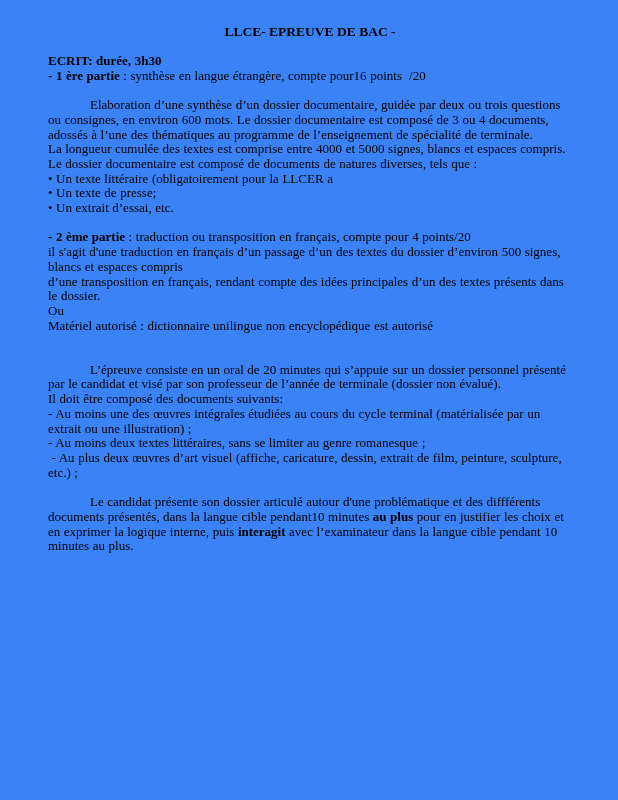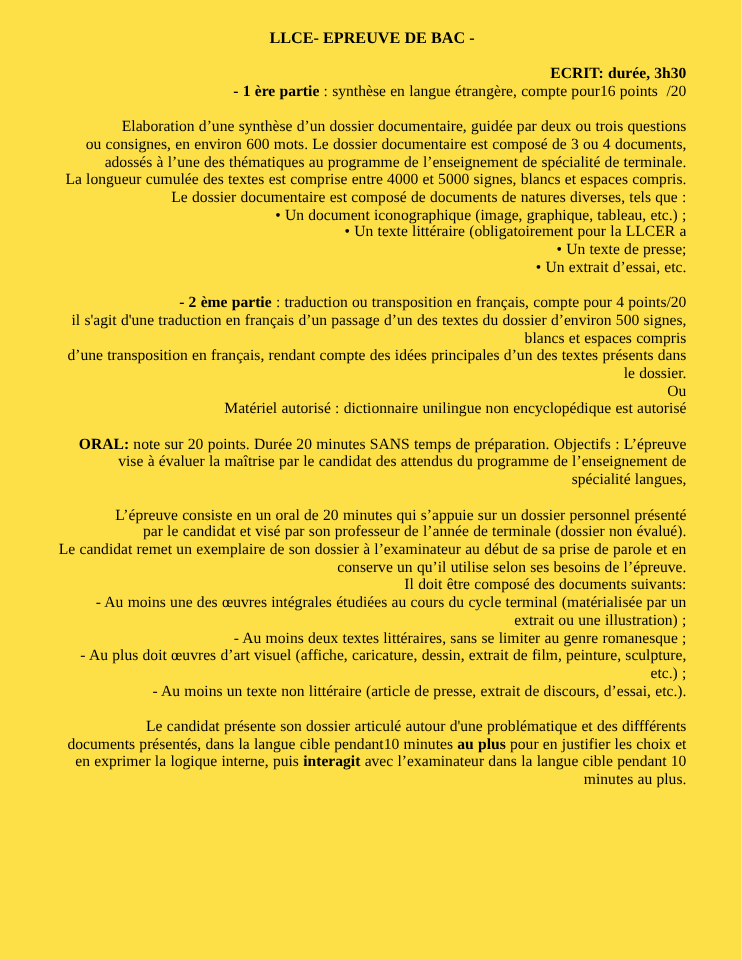--- a/index.html
+++ b/index.html
@@ -12,36 +12,35 @@
     height: 800px;
     overflow: hidden;
     font-family: "Liberation Serif", serif;
     color: #000000;
   }
   .page {
     box-sizing: border-box;
     width: 618px;
     height: 800px;
     padding: 24px 46px 0 48px;
-    background: #fde047;
+    background: #3b82f6;
   }
   .doc-title {
     font-size: 13.5px;
     line-height: 15px;
     font-weight: bold;
     text-align: center;
     margin: 0 0 15px 0;
   }
   .line {
     margin: 0;
     font-size: 13px;
     line-height: 14.7px;
     white-space: pre-wrap;
     word-spacing: 0.3px;
-    text-align: right;
   }
   .line.indent {
     text-indent: 42px;
   }
   .line.blank {
     min-height: 14.7px;
   }
   .line b { font-weight: bold; }
 </style>
 </head>
@@ -49,36 +48,32 @@
 
 <div class="page">
   <h1 class="doc-title">LLCE- EPREUVE DE BAC -</h1>
   <div>
       <p class="line"><b>ECRIT: durée, 3h30</b></p>
       <p class="line"><b>- 1 ère partie</b><span> : synthèse en langue étrangère, compte pour16 points  /20</span></p>
       <p class="line blank">&nbsp;</p>
       <p class="line indent"><span>Elaboration d’une synthèse d’un dossier documentaire, guidée par deux ou trois questions ou consignes, en environ 600 mots. Le dossier documentaire est composé de 3 ou 4 documents, adossés à l’une des thématiques au programme de l’enseignement de spécialité de terminale.</span></p>
       <p class="line"><span>La longueur cumulée des textes est comprise entre 4000 et 5000 signes, blancs et espaces compris.</span></p>
       <p class="line"><span>Le dossier documentaire est composé de documents de natures diverses, tels que :</span></p>
-      <p class="line"><span>• Un document iconographique (image, graphique, tableau, etc.) ;</span></p>
       <p class="line"><span>• Un texte littéraire (obligatoirement pour la LLCER a</span></p>
       <p class="line"><span>• Un texte de presse;</span></p>
       <p class="line"><span>• Un extrait d’essai, etc.</span></p>
       <p class="line blank">&nbsp;</p>
       <p class="line"><b>- 2 ème partie</b><span> : traduction ou transposition en français, compte pour 4 points/20</span></p>
       <p class="line"><span>il s'agit d'une traduction en français d’un passage d’un des textes du dossier d’environ 500 signes, blancs et espaces compris</span></p>
       <p class="line"><span>d’une transposition en français, rendant compte des idées principales d’un des textes présents dans le dossier.</span></p>
       <p class="line"><span>Ou</span></p>
       <p class="line"><span>Matériel autorisé : dictionnaire unilingue non encyclopédique est autorisé</span></p>
       <p class="line blank">&nbsp;</p>
-      <p class="line"><b>ORAL:</b><span> note sur 20 points. Durée 20 minutes SANS temps de préparation. Objectifs : L’épreuve vise à évaluer la maîtrise par le candidat des attendus du programme de l’enseignement de spécialité langues,</span></p>
       <p class="line blank">&nbsp;</p>
       <p class="line indent"><span>L’épreuve consiste en un oral de 20 minutes qui s’appuie sur un dossier personnel présenté par le candidat et visé par son professeur de l’année de terminale (dossier non évalué).</span></p>
-      <p class="line"><span>Le candidat remet un exemplaire de son dossier à l’examinateur au début de sa prise de parole et en conserve un qu’il utilise selon ses besoins de l’épreuve.</span></p>
       <p class="line"><span>Il doit être composé des documents suivants:</span></p>
       <p class="line"><span>- Au moins une des œuvres intégrales étudiées au cours du cycle terminal (matérialisée par un extrait ou une illustration) ;</span></p>
       <p class="line"><span>- Au moins deux textes littéraires, sans se limiter au genre romanesque ;</span></p>
-      <p class="line"><span> - Au plus doit œuvres d’art visuel (affiche, caricature, dessin, extrait de film, peinture, sculpture, etc.) ;</span></p>
-      <p class="line"><span>- Au moins un texte non littéraire (article de presse, extrait de discours, d’essai, etc.).</span></p>
+      <p class="line"><span> - Au plus deux œuvres d’art visuel (affiche, caricature, dessin, extrait de film, peinture, sculpture, etc.) ;</span></p>
       <p class="line blank">&nbsp;</p>
       <p class="line indent"><span>Le candidat présente son dossier articulé autour d'une problématique et des diffférents documents présentés, dans la langue cible pendant10 minutes </span><b>au plus</b><span> pour en justifier les choix et en exprimer la logique interne, puis </span><b>interagit</b><span> avec l’examinateur dans la langue cible pendant 10 minutes au plus.</span></p>
     </div>
 </div>
 
 </body></html>

